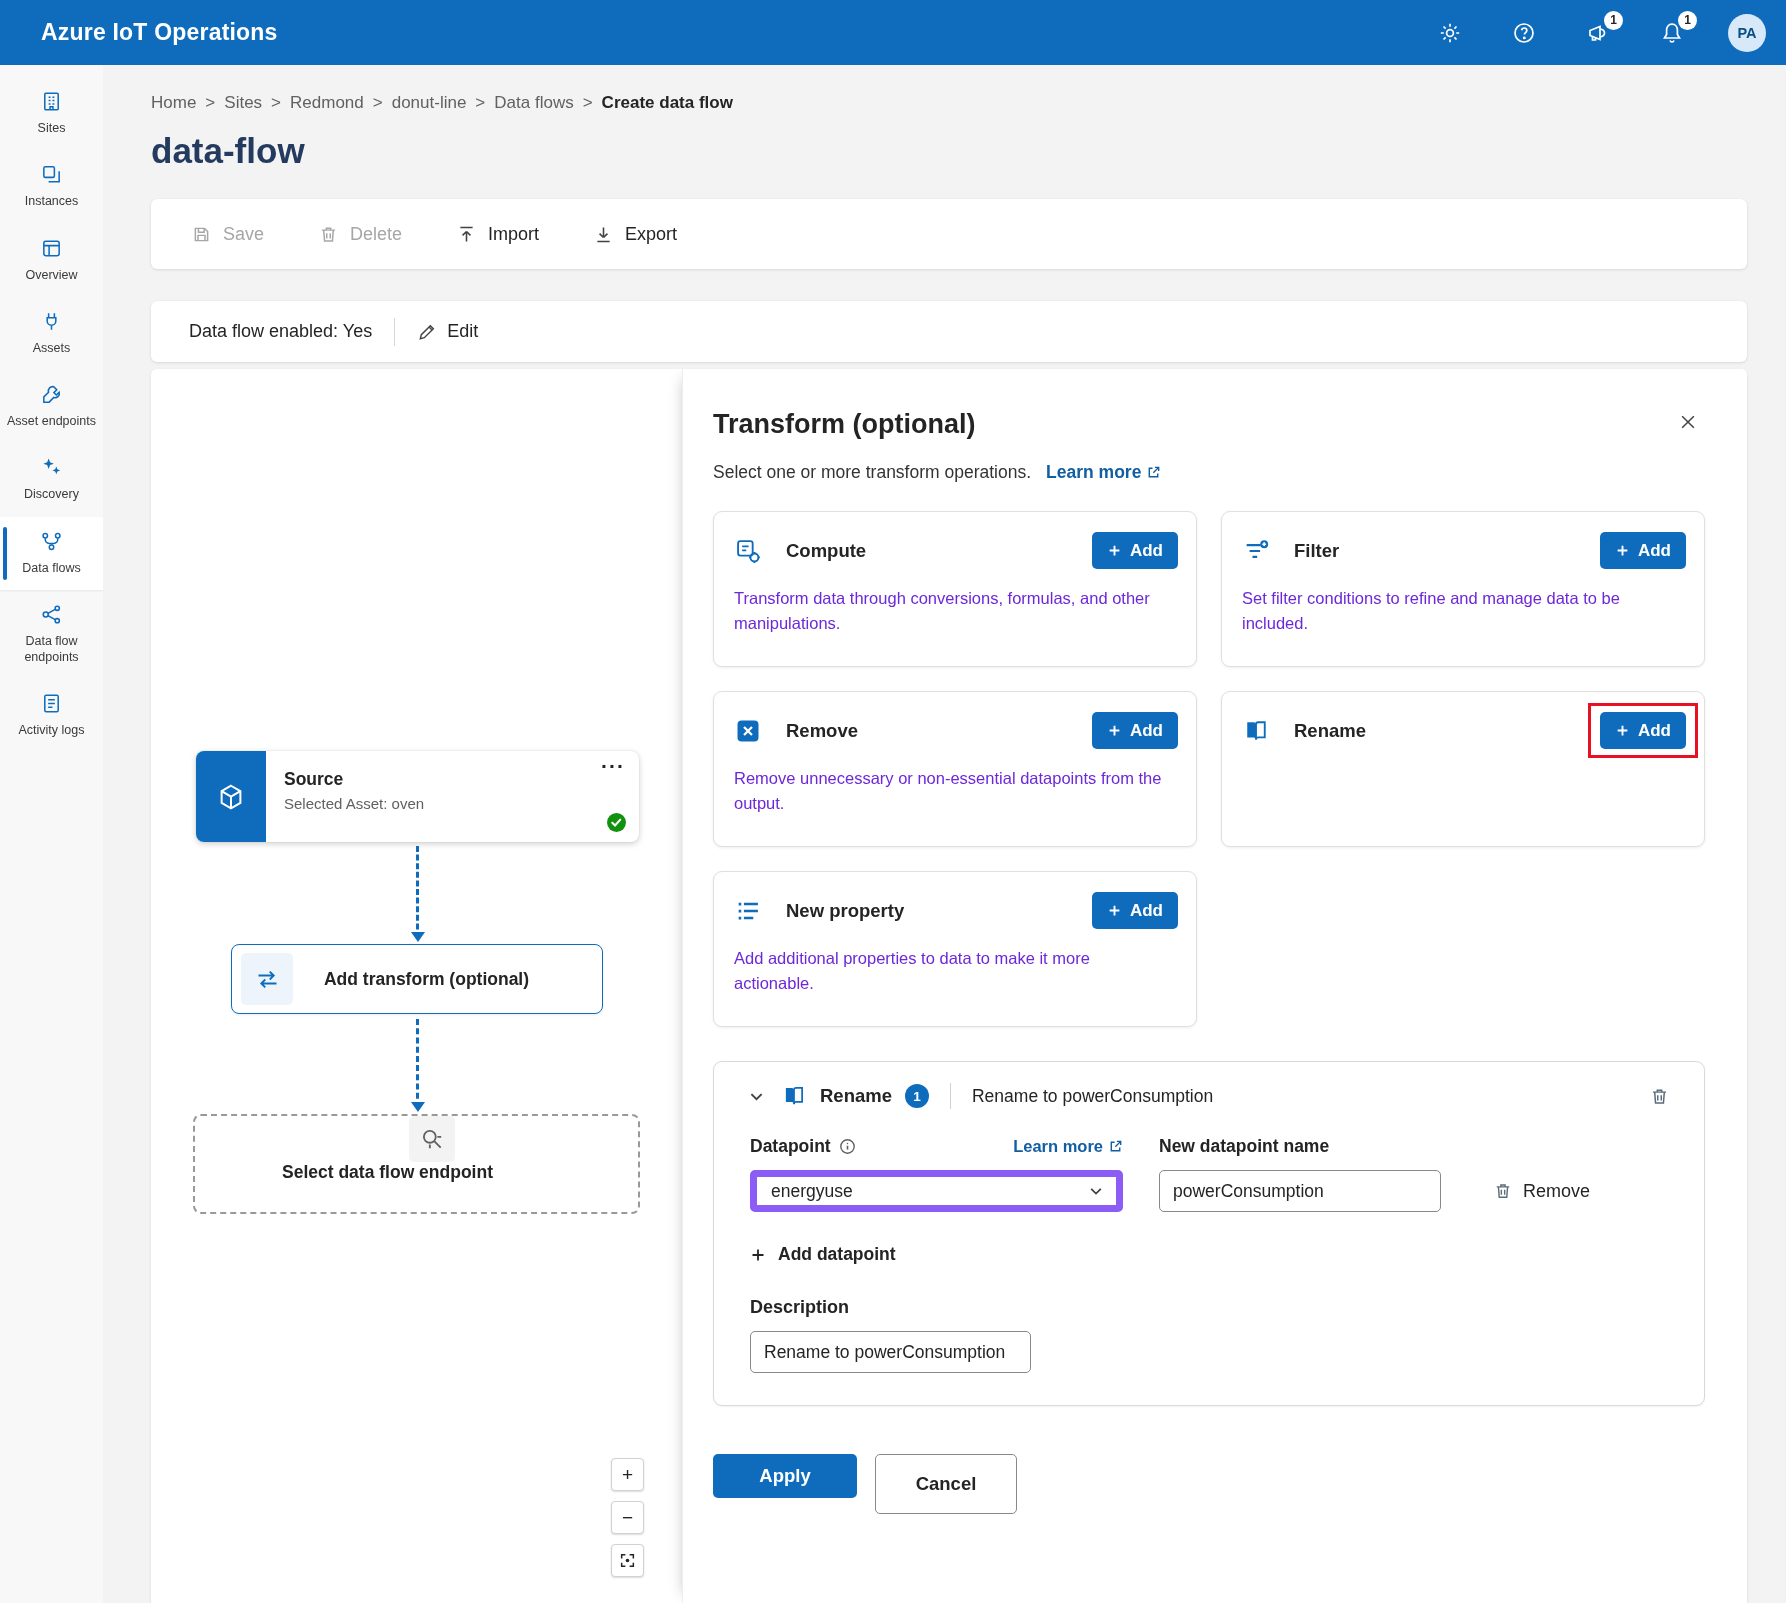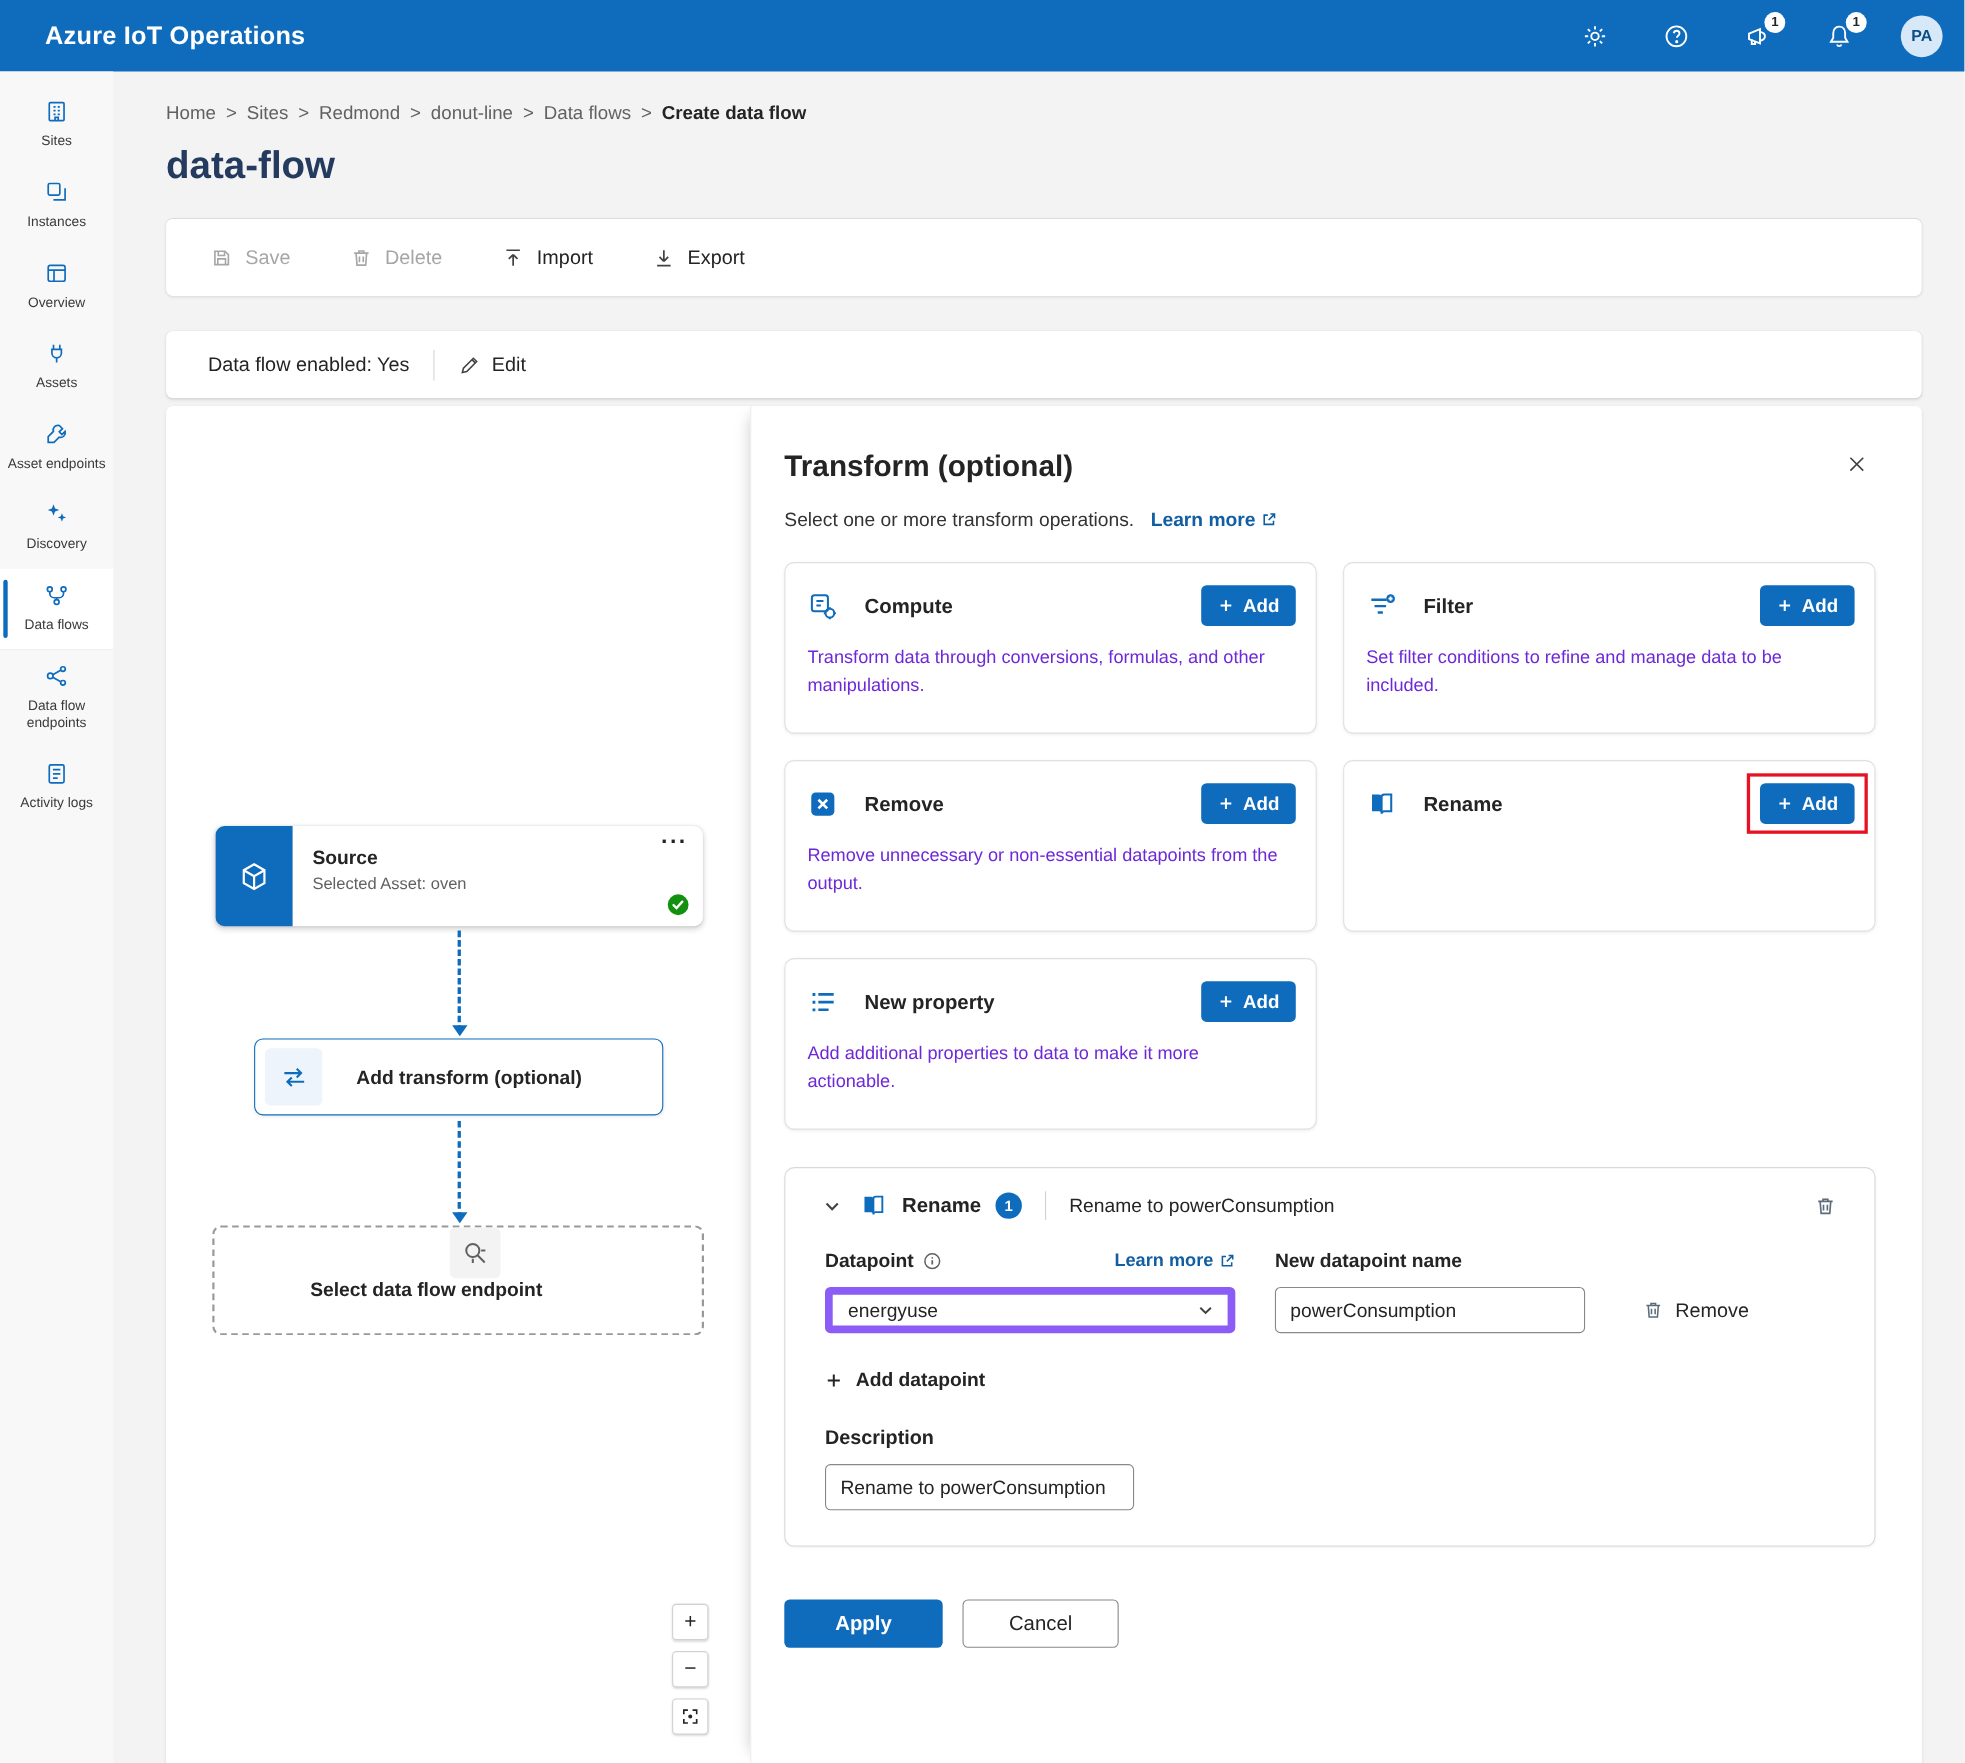--- a/index.html
+++ b/index.html
@@ -133,21 +133,21 @@
   .new-name { width:282px; margin-left:36px; }
   .remove-btn { margin-left:52px; display:flex; align-items:center; gap:10px; font-size:18px; color:#242424; }
   .remove-btn svg { width:20px; height:20px; color:#5b6b79; }
   .add-dp { margin-top:32px; display:flex; align-items:center; gap:12px; font-size:17.5px; font-weight:600; color:#242424; }
   .add-dp svg { width:16px; height:16px; }
   .desc-label { margin-top:32px; font-size:18px; font-weight:700; }
   .desc-input { margin-top:13px; width:281px; display:block; }
 
   .panel-actions { display:flex; gap:18px; margin-top:48px; padding-bottom:30px; }
   .apply-btn { width:144px; height:44px; background:#0f6cbd; color:#fff; border-radius:5px; font-size:18.5px; font-weight:600; }
-  .cancel-btn { width:142px; height:44px; background:#fff; border:1px solid #8a8886; border-radius:5px; font-size:18.5px; font-weight:400; color:#242424; }
+  .cancel-btn { width:142px; height:60px; background:#fff; border:1px solid #8a8886; border-radius:5px; font-size:18.5px; font-weight:700; color:#242424; }
 </style>
 </head>
 <body>
 
 <header class="topbar">
   <div class="topbar-title">Azure IoT Operations</div>
   <div class="topbar-right">
     <button class="tb-icon">
       <span>
           <svg viewBox="0 0 24 24" width="24" height="24" fill="none" stroke="currentColor" stroke-width="1.7">

